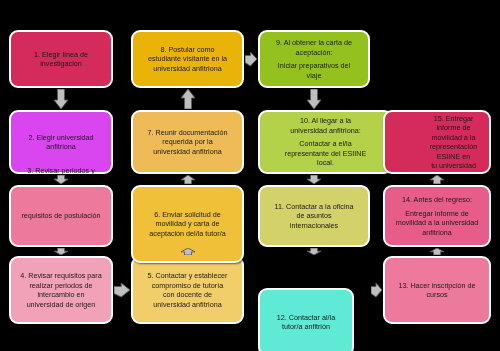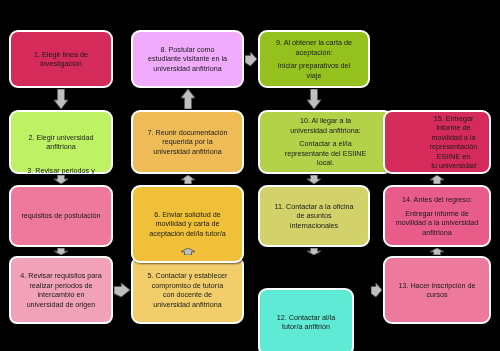--- a/index.html
+++ b/index.html
@@ -36,30 +36,30 @@
   .arrow svg{display:block;}
 </style>
 </head>
 <body>
 
 <div id="canvas">
     <div class="node" style="left: 9px; top: 30px; width: 104px; height: 58px; background: rgb(213, 43, 91);">
       <span class="ln">1. Elegir línea de</span>
       <span class="ln">investigación</span>
     </div>
-    <div class="node" style="left: 9px; top: 110px; width: 104px; height: 64px; background: #bef264;">
+    <div class="node" style="left: 9px; top: 110px; width: 104px; height: 64px; background: #d946ef;">
       <span class="ln">2. Elegir universidad</span>
       <span class="ln">anfitriona</span>
     </div>
     <div class="node" style="left: 9px; top: 185px; width: 104px; height: 62px; background: rgb(237, 122, 156); gap: 36px;">
       <span class="ln">3. Revisar periodos  y</span>
       <span class="ln">requisitos de postulación</span>
       <span class="ln">en universidad elegida</span>
     </div>
-    <div class="node" style="left: 9px; top: 256px; width: 104px; height: 68px; background: rgb(242, 162, 184); border-radius: 8px;">
+    <div class="node" style="left: 9px; top: 256px; width: 104px; height: 68px; background: rgb(242, 162, 184);">
       <span class="ln">4. Revisar requisitos para</span>
       <span class="ln">realizar periodos de</span>
       <span class="ln">intercambio en</span>
       <span class="ln">universidad de origen</span>
     </div>
     <div class="node" style="left: 131px; top: 256px; width: 113px; height: 68px; background: rgb(242, 206, 107);">
       <span class="ln">5. Contactar y establecer</span>
       <span class="ln">compromiso de tutoría</span>
       <span class="ln">con docente de</span>
       <span class="ln">universidad anfitriona</span>
@@ -67,21 +67,21 @@
     <div class="node" style="left: 131px; top: 185px; width: 113px; height: 78px; background: rgb(239, 192, 56);">
       <span class="ln">6. Enviar solicitud de</span>
       <span class="ln">movilidad y carta de</span>
       <span class="ln">aceptación del/la tutor/a</span>
     </div>
     <div class="node" style="left: 131px; top: 110px; width: 113px; height: 64px; background: rgb(239, 187, 87);">
       <span class="ln">7. Reunir documentación</span>
       <span class="ln">requerida por la</span>
       <span class="ln">universidad anfitriona</span>
     </div>
-    <div class="node" style="left: 131px; top: 30px; width: 113px; height: 58px; background: #f0abfc;">
+    <div class="node" style="left: 131px; top: 30px; width: 113px; height: 58px; background: #eab308;">
       <span class="ln">8. Postular como</span>
       <span class="ln">estudiante visitante en la</span>
       <span class="ln">universidad anfitriona</span>
     </div>
     <div class="node" style="left: 258px; top: 30px; width: 112px; height: 58px; background: rgb(149, 193, 31);">
       <span class="ln">9. Al obtener la carta de</span>
       <span class="ln">aceptación:</span>
       <div class="gap"></div>
       <span class="ln">Iniciar preparativos del</span>
       <span class="ln">viaje</span>

